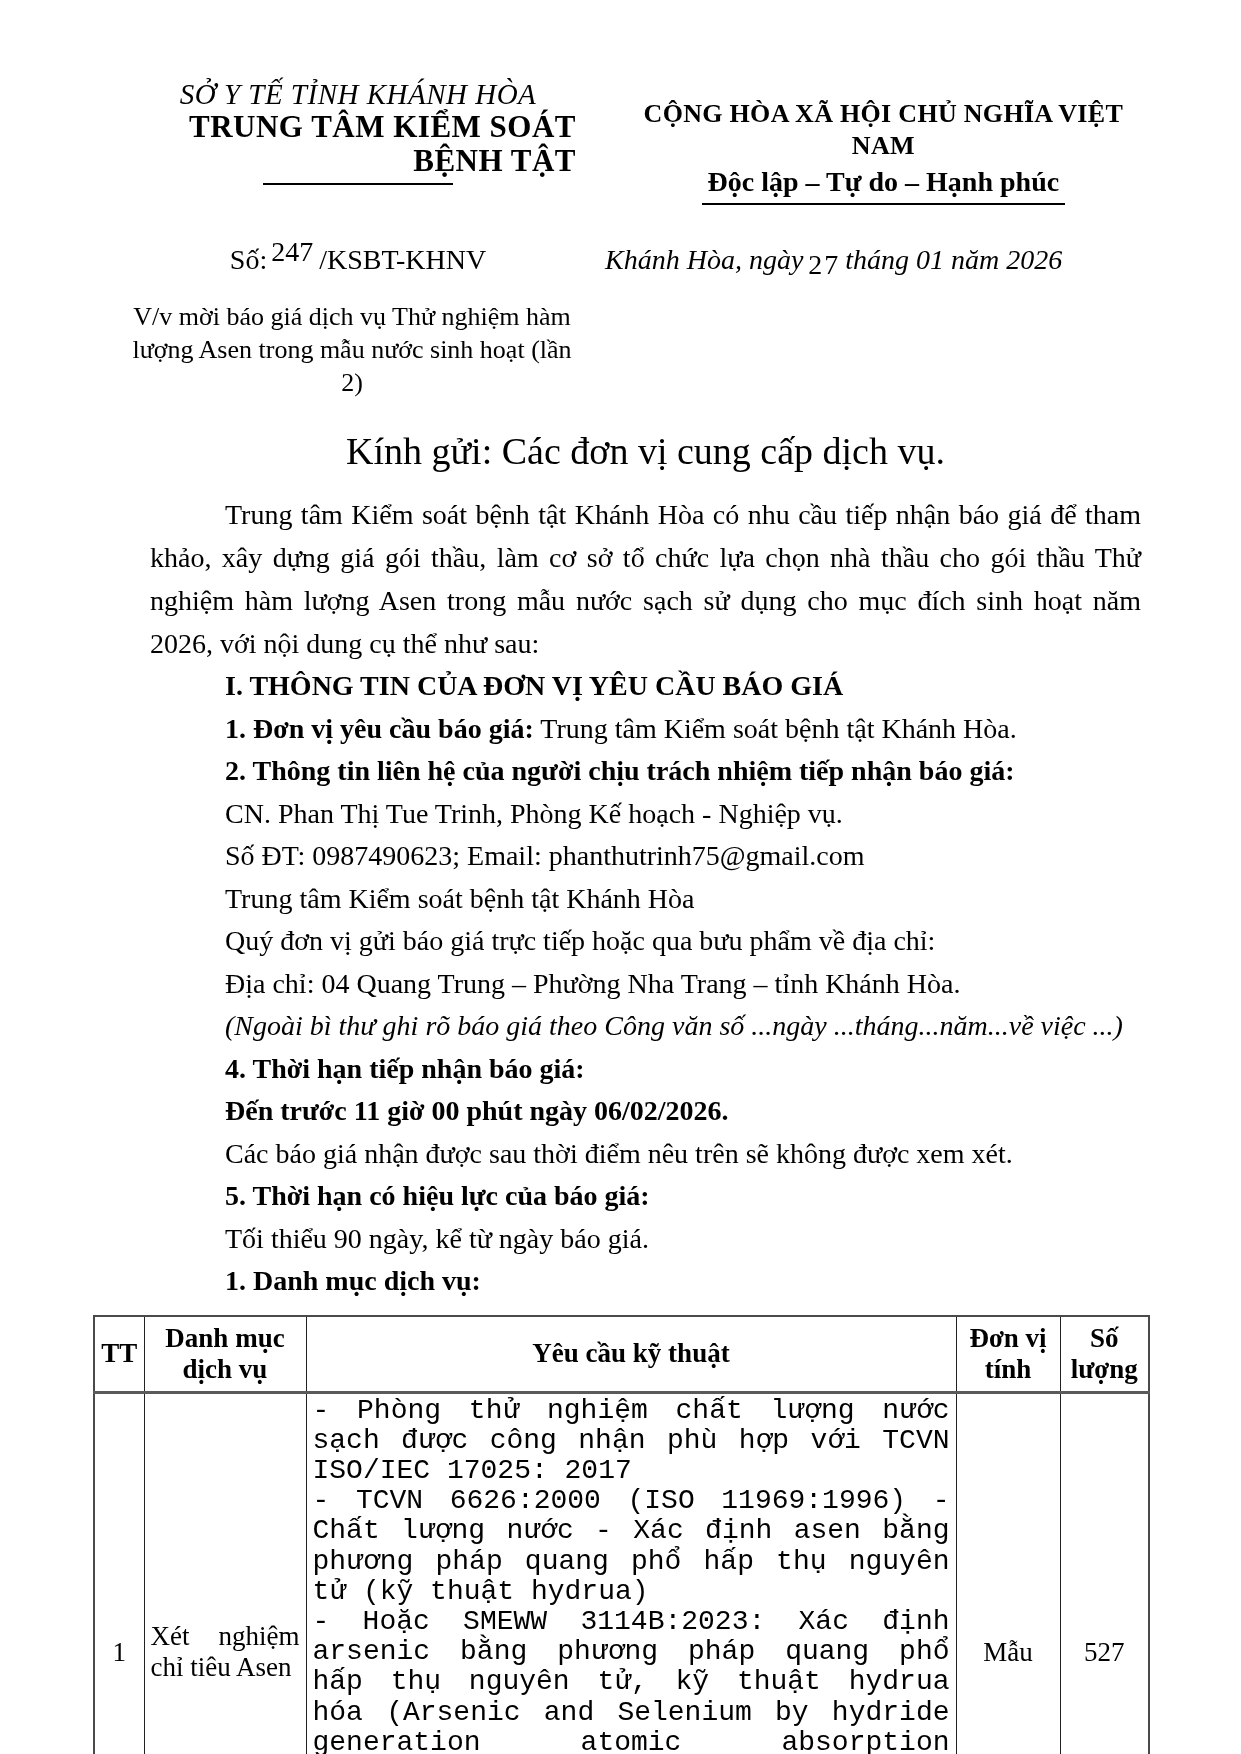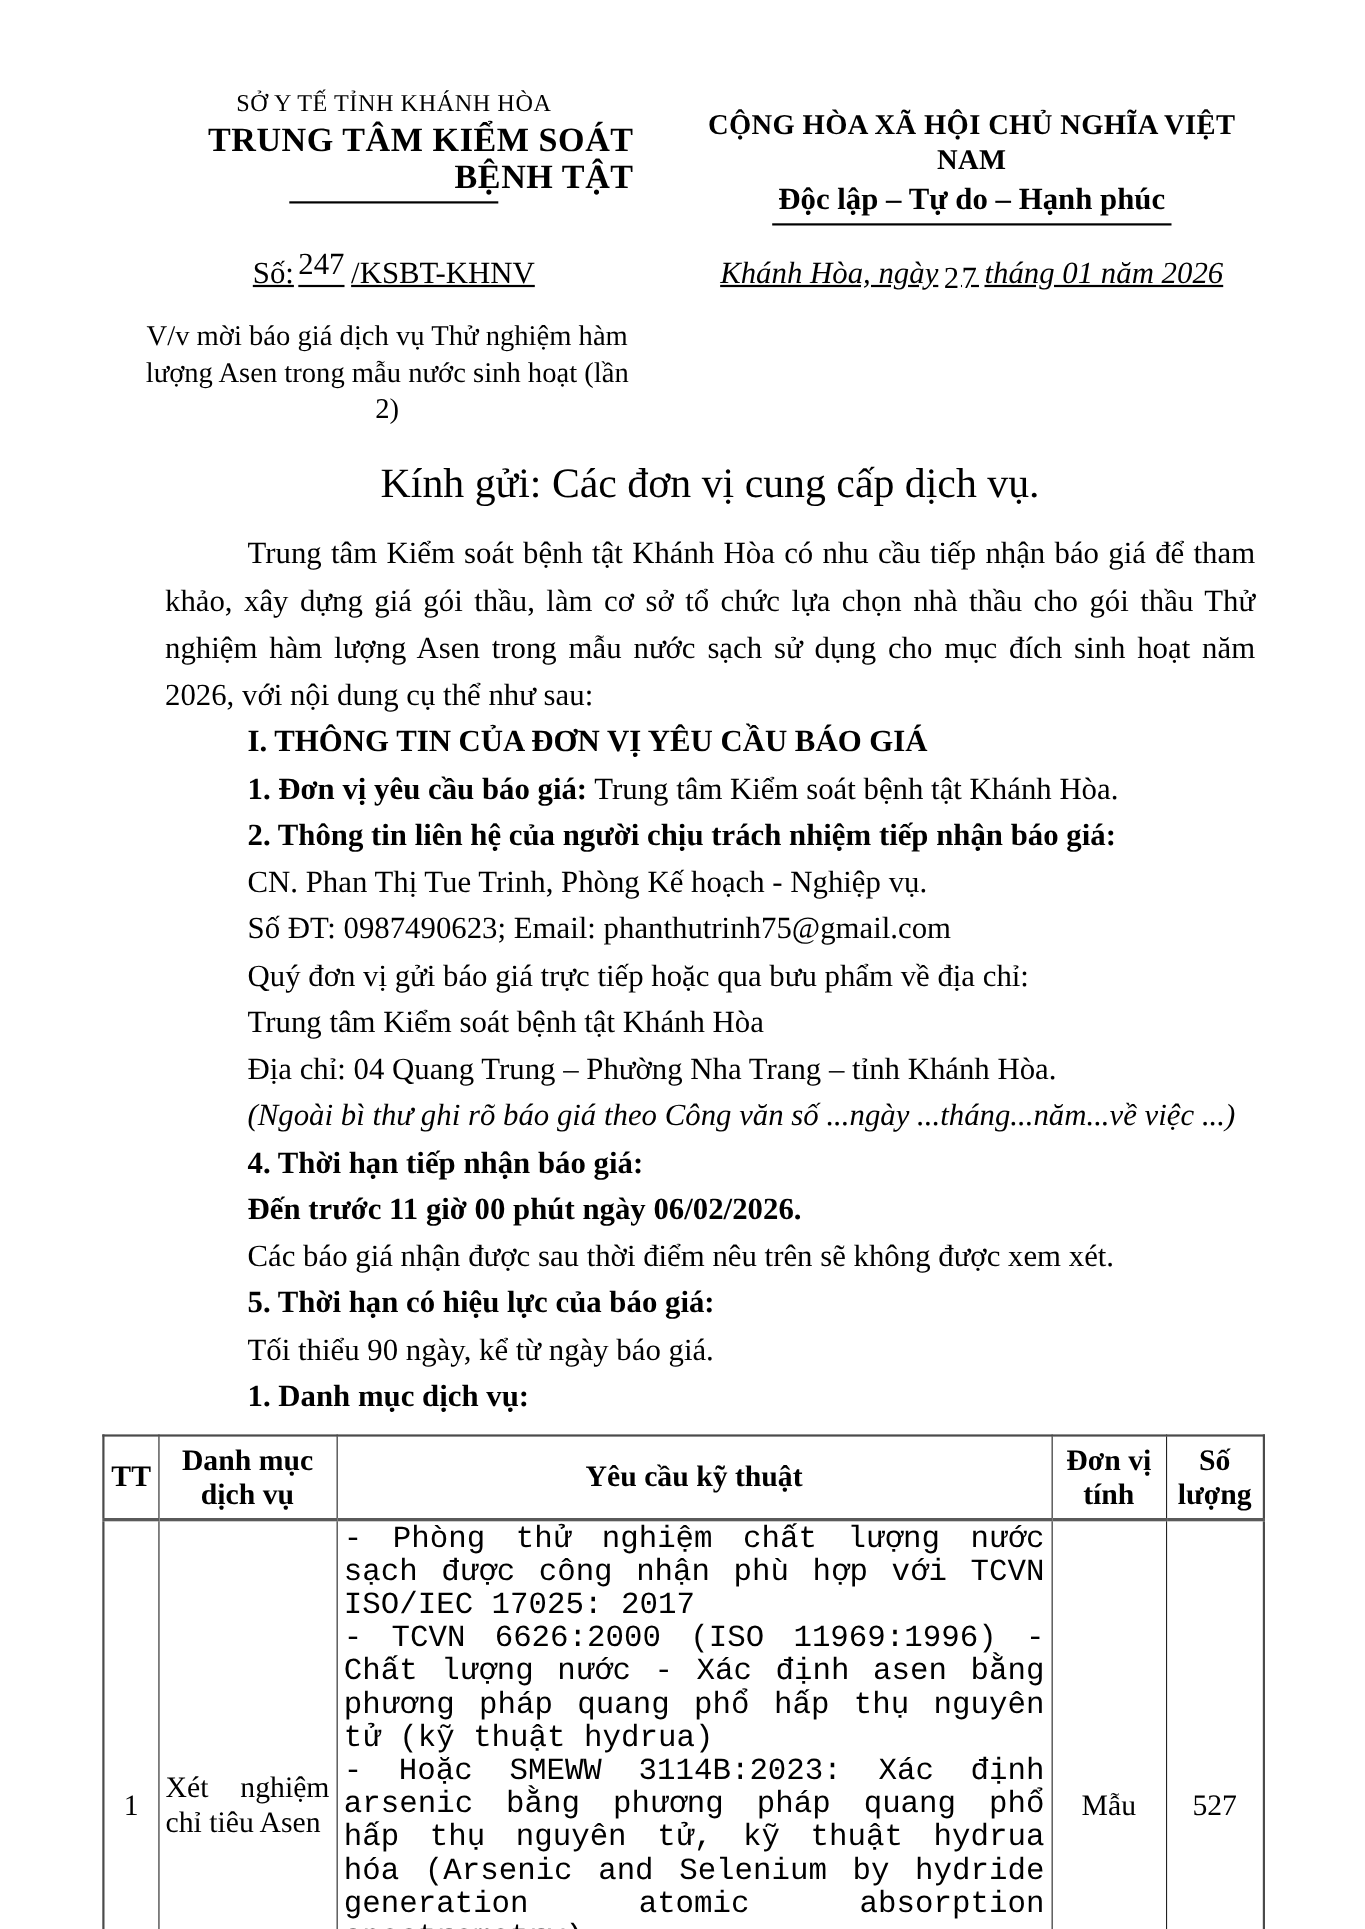--- a/index.html
+++ b/index.html
@@ -12,28 +12,28 @@
     color: #000;
     font-family: "Liberation Serif", "DejaVu Serif", serif;
     padding: 78px 100px 0 150px;
     overflow: hidden;
   }
 
   
   .header-row { display: flex; justify-content: space-between; align-items: flex-start; }
   .header-left  { width: 44%; text-align: center; margin-left: -10px; }
   .header-right { width: 52%; text-align: center; }
-  .org-parent   { font-size: 22px; line-height: 32px; letter-spacing: 0.5px; }
+  .org-parent   { font-size: 29px; line-height: 32px; letter-spacing: 0.5px; font-style: italic; }
   .org-name     { font-size: 31px; line-height: 34px; font-weight: bold; letter-spacing: 0.5px; text-align: right; }
   .hdr-underline-short { width: 190px; border-bottom: 2px solid #000; margin: 5px auto 0 auto; height: 0; }
   .national-title { font-size: 26px; line-height: 32px; font-weight: bold; letter-spacing: 0.3px; margin-top: 20px; }
   .national-motto { display: inline-block; font-size: 28px; line-height: 36px; font-weight: bold; border-bottom: 2px solid #000; padding: 0 6px 3px 6px; margin-top: 2px; }
 
   
-  .ref-row { display: flex; justify-content: space-between; margin-top: 28px; text-decoration: underline; }
+  .ref-row { display: flex; margin-top: 39px; }
   .ref-left  { width: 44%; text-align: center; font-size: 28px; margin-left: -10px; }
   .ref-right { width: 52%; text-align: center; font-size: 28px; font-style: italic; }
   .doc-number-value { position: relative; top: -8px; padding: 0 6px 0 4px; font-size: 28px; }
   .doc-date-day { position: relative; top: 5px; font-style: normal; padding: 0 5px; letter-spacing: 2px; }
 
   
   .subject { width: 448px; margin: 24px 0 0 -22px; text-align: center; font-size: 26px; line-height: 33px; }
 
   
   .salutation { text-align: center; font-size: 38px; margin-top: 30px; }
@@ -114,22 +114,22 @@
 
   <div class="line">
     <span class="bold">1. Đơn vị yêu cầu báo giá:</span>
     <span>Trung tâm Kiểm soát bệnh tật Khánh Hòa.</span>
   </div>
 
   <div class="line bold">2. Thông tin liên hệ của người chịu trách nhiệm tiếp nhận báo giá:</div>
   <div class="line">CN. Phan Thị Tue Trinh, Phòng Kế hoạch - Nghiệp vụ.</div>
   <div class="line">Số ĐT: 0987490623; Email: phanthutrinh75@gmail.com</div>
 
+  <div class="line">Trung tâm Kiểm soát bệnh tật Khánh Hòa</div>
   <div class="line">Quý đơn vị gửi báo giá trực tiếp hoặc qua bưu phẩm về địa chỉ:</div>
-  <div class="line">Trung tâm Kiểm soát bệnh tật Khánh Hòa</div>
   <div class="line">Địa chỉ: 04 Quang Trung – Phường Nha Trang – tỉnh Khánh Hòa.</div>
   <div class="line italic">(Ngoài bì thư ghi rõ báo giá theo Công văn số ...ngày ...tháng...năm...về việc ...)</div>
 
   <div class="line bold">4. Thời hạn tiếp nhận báo giá:</div>
   <div class="line bold">Đến trước 11 giờ 00 phút ngày 06/02/2026.</div>
   <div class="line">Các báo giá nhận được sau thời điểm nêu trên sẽ không được xem xét.</div>
 
   <div class="line bold">5. Thời hạn có hiệu lực của báo giá:</div>
   <div class="line">Tối thiểu 90 ngày, kể từ ngày báo giá.</div>
 

